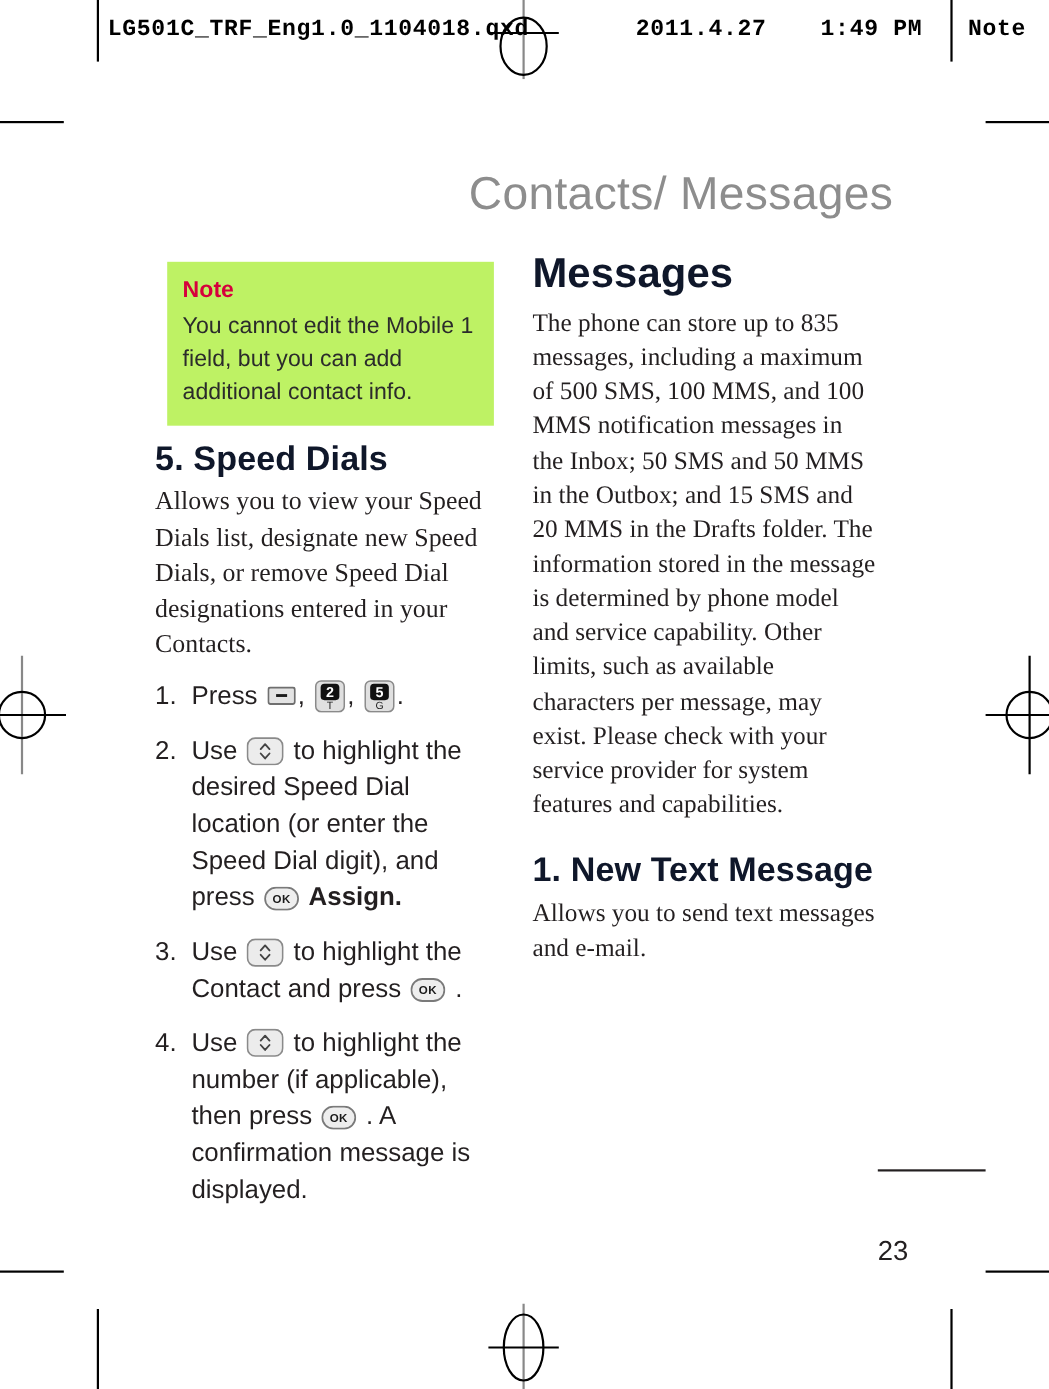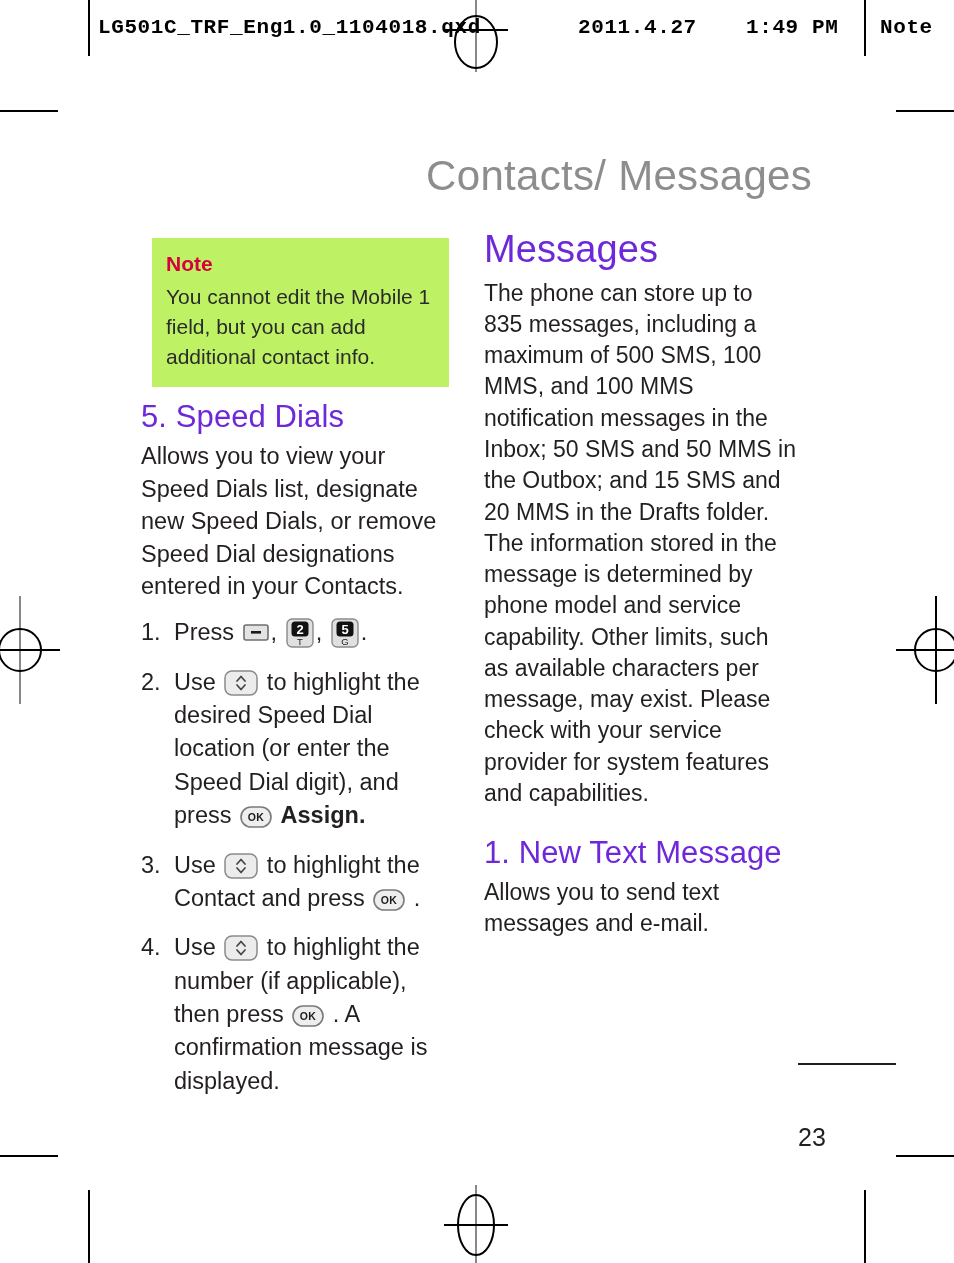--- a/index.html
+++ b/index.html
@@ -108,37 +108,38 @@
     line-height: 1.2;
     margin-bottom: 6px;
   }
   .note-body {
     font-size: 21px;
     line-height: 1.42;
     color: #2b2b2b;
   }
 
   h2.sec {
-    color: #6d28d9;
+    color: #0f172a;
     font-size: 31px;
-    font-weight: 400;
+    font-weight: 700;
     margin: 12px 0 6px 0;
     line-height: 1.15;
     letter-spacing: 0.1px;
   }
   .col-right h2.sec.big {
     font-size: 38px;
     margin: 0 0 6px 0;
   }
 
   p.body {
     margin: 0 0 8px 0;
     font-size: 23.5px;
     line-height: 1.38;
     color: #231f20;
+    font-family: Liberation Serif, serif;
   }
   .col-right p.body { font-size: 23px; line-height: 1.36; }
 
   ol.steps {
     list-style: none;
     margin: 14px 0 0 0;
     padding: 0;
   }
   ol.steps > li {
     position: relative;

